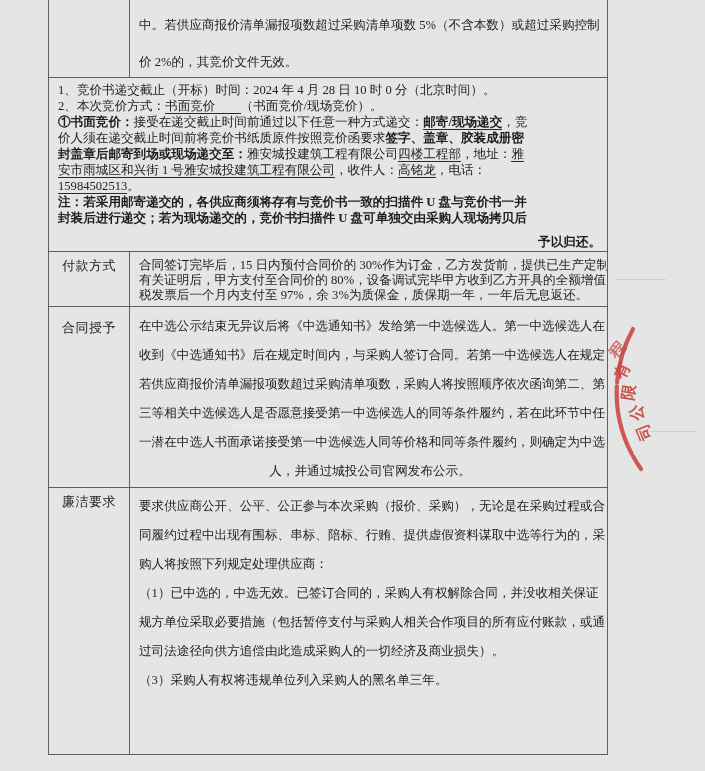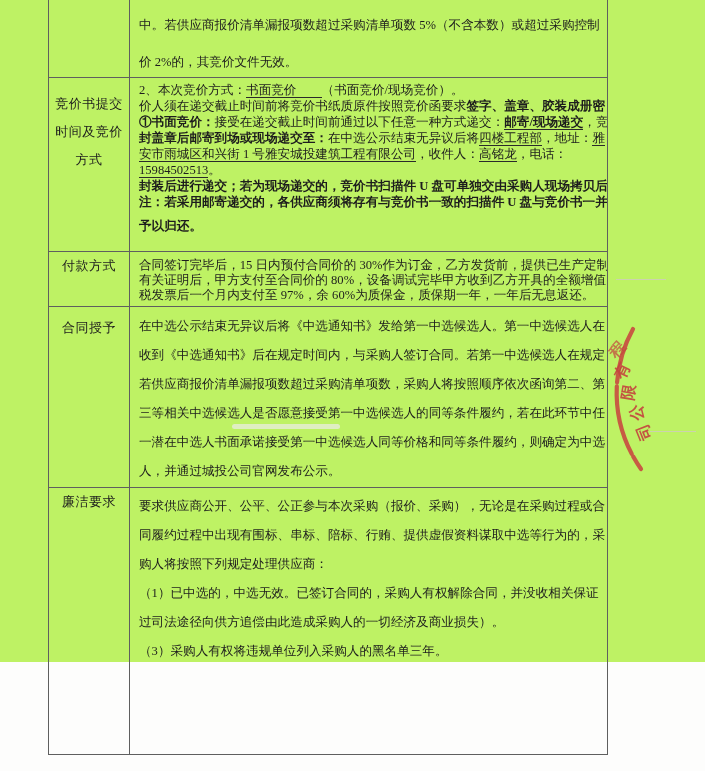--- a/index.html
+++ b/index.html
@@ -2,21 +2,21 @@
 <html><head>
 <meta charset="utf-8">
 <style>
   html,body{margin:0;padding:0;}
   body{
     width:705px;height:771px;overflow:hidden;
     background:#fdfdfc;
     font-family:"Liberation Serif","DejaVu Serif",serif;
     color:#1d1d1d;
   }
-  .page{position:relative;width:705px;height:662px;background:#bef264;}
+  .page{position:relative;width:705px;height:771px;background:#e5e5e5;}
 
   
   .tbl{
     position:absolute;left:48px;top:0;width:560px;box-sizing:border-box;
     border-left:1px solid #5f5f5f;border-right:1px solid #5f5f5f;
   }
   .trow{display:flex;box-sizing:border-box;border-bottom:1px solid #5f5f5f;}
   .lbl{
     flex:0 0 81px;width:81px;box-sizing:border-box;
     border-right:1px solid #5f5f5f;
@@ -25,24 +25,24 @@
   }
   .lbl-line{line-height:28px;}
   .cnt{flex:1;min-width:0;box-sizing:border-box;padding:0 6px 0 9px;overflow:hidden;font-size:12.6px;}
   .tl{white-space:pre;}
   .b{font-weight:bold;}
   .u{border-bottom:1px solid #2a2a2a;}
 
   
   .r1{height:78px;}  .r1 .cnt{padding-top:7px;line-height:37px;}
   .r2{height:174px;} .r2 .cnt{padding-top:4px;line-height:16px;}
-                     .r2 .tl:last-child{margin-top:8px;}
+                     .r2 .tl:last-child{margin-top:8px;text-align:right;}
                      .r2 .lbl{justify-content:flex-start;padding-top:12px;}
   .r3{height:55px;}  .r3 .cnt{padding-top:6px;line-height:15px;}
-  .r4{height:181px;} .r4 .cnt{padding-top:5px;line-height:29px;}
+  .r4{height:181px;} .r4 .cnt{padding-top:5px;line-height:29px;text-align:center;}
                      .r4 .lbl{justify-content:flex-start;padding-top:7px;}
   .r5{height:267px;} .r5 .cnt{padding-top:4px;line-height:29px;}
 
   
   .seal{position:absolute;left:593px;top:323px;width:112px;height:160px;pointer-events:none;}
   .seal-arc{fill:none;stroke:#c8463f;stroke-width:4.2;stroke-linecap:round;opacity:.88;
             stroke-dasharray:56 4 70 3 300;}
   .seal-ch{font-family:"Liberation Serif","DejaVu Serif",serif;font-size:16px;font-weight:bold;
            fill:#c4453e;opacity:.9;text-anchor:middle;}
   .seal-ch.partial{opacity:.7;}
@@ -58,45 +58,41 @@
 
   <div class="tbl">
       <div class="trow r1">
         <div class="lbl"></div>
         <div class="cnt">
           <div class="tl"><span>中。若供应商报价清单漏报项数超过采购清单项数 5%（不含本数）或超过采购控制</span></div>
           <div class="tl"><span>价 2%的，其竞价文件无效。</span></div>
         </div>
       </div>
       <div class="trow r2">
-        <div class="lbl">
-          <div class="lbl-line">竞价书提交</div>
-          <div class="lbl-line">时间及竞价</div>
-          <div class="lbl-line">方式</div>
-        </div>
         <div class="cnt">
+          <div class="tl"><span>1、竞价书递交截止（开标）时间：2024 年 4 月 28 日 10 时 0 分（北京时间）。</span></div>
           <div class="tl"><span>2、本次竞价方式：</span><span class="u">书面竞价</span><span class="u">　　</span><span>（书面竞价/现场竞价）。</span></div>
+          <div class="tl"><span class="b">①书面竞价：</span><span>接受在递交截止时间前通过以下任意一种方式递交：</span><span class="b u">邮寄/现场递交</span><span>，竞</span></div>
           <div class="tl"><span>价人须在递交截止时间前将竞价书纸质原件按照竞价函要求</span><span class="b">签字、盖章、胶装成册密</span></div>
-          <div class="tl"><span class="b">①书面竞价：</span><span>接受在递交截止时间前通过以下任意一种方式递交：</span><span class="b u">邮寄/现场递交</span><span>，竞</span></div>
-          <div class="tl"><span class="b">封盖章后邮寄到场或现场递交至：</span><span>在中选公示结束无异议后将</span><span class="u">四楼工程部</span><span>，地址：</span><span class="u">雅</span></div>
+          <div class="tl"><span class="b">封盖章后邮寄到场或现场递交至：</span><span>雅安城投建筑工程有限公司</span><span class="u">四楼工程部</span><span>，地址：</span><span class="u">雅</span></div>
           <div class="tl"><span class="u">安市雨城区和兴街 1 号雅安城投建筑工程有限公司</span><span>，收件人：</span><span class="u">高铭龙</span><span>，电话：</span></div>
           <div class="tl"><span class="u">15984502513</span><span>。</span></div>
+          <div class="tl"><span class="b">注：若采用邮寄递交的，各供应商须将存有与竞价书一致的扫描件 U 盘与竞价书一并</span></div>
           <div class="tl"><span class="b">封装后进行递交；若为现场递交的，竞价书扫描件 U 盘可单独交由采购人现场拷贝后</span></div>
-          <div class="tl"><span class="b">注：若采用邮寄递交的，各供应商须将存有与竞价书一致的扫描件 U 盘与竞价书一并</span></div>
           <div class="tl"><span class="b">予以归还。</span></div>
         </div>
       </div>
       <div class="trow r3">
         <div class="lbl">
           <div class="lbl-line">付款方式</div>
         </div>
         <div class="cnt">
           <div class="tl"><span>合同签订完毕后，15 日内预付合同价的 30%作为订金，乙方发货前，提供已生产定制</span></div>
           <div class="tl"><span>有关证明后，甲方支付至合同价的 80%，设备调试完毕甲方收到乙方开具的全额增值</span></div>
-          <div class="tl"><span>税发票后一个月内支付至 97%，余 60%为质保金，质保期一年，一年后无息返还。</span></div>
+          <div class="tl"><span>税发票后一个月内支付至 97%，余 3%为质保金，质保期一年，一年后无息返还。</span></div>
         </div>
       </div>
       <div class="trow r4">
         <div class="lbl">
           <div class="lbl-line">合同授予</div>
         </div>
         <div class="cnt">
           <div class="tl"><span>在中选公示结束无异议后将《中选通知书》发给第一中选候选人。第一中选候选人在</span></div>
           <div class="tl"><span>收到《中选通知书》后在规定时间内，与采购人签订合同。若第一中选候选人在规定</span></div>
           <div class="tl"><span>若供应商报价清单漏报项数超过采购清单项数，采购人将按照顺序依次函询第二、第</span></div>
@@ -107,20 +103,21 @@
       </div>
       <div class="trow r5">
         <div class="lbl">
           <div class="lbl-line">廉洁要求</div>
         </div>
         <div class="cnt">
           <div class="tl"><span>要求供应商公开、公平、公正参与本次采购（报价、采购），无论是在采购过程或合</span></div>
           <div class="tl"><span>同履约过程中出现有围标、串标、陪标、行贿、提供虚假资料谋取中选等行为的，采</span></div>
           <div class="tl"><span>购人将按照下列规定处理供应商：</span></div>
           <div class="tl"><span>（1）已中选的，中选无效。已签订合同的，采购人有权解除合同，并没收相关保证</span></div>
+          <div class="tl"><span>规方单位采取必要措施（包括暂停支付与采购人相关合作项目的所有应付账款，或通</span></div>
           <div class="tl"><span>过司法途径向供方追偿由此造成采购人的一切经济及商业损失）。</span></div>
           <div class="tl"><span>（3）采购人有权将违规单位列入采购人的黑名单三年。</span></div>
         </div>
       </div>
     </div>
 
   <svg class="seal" viewBox="0 0 112 160">
     <path class="seal-arc" d="M 40 6 A 132 132 0 0 0 48 146"></path>
     <g>
         <text transform="translate(28,30) rotate(-48)" class="seal-ch partial">程</text>

